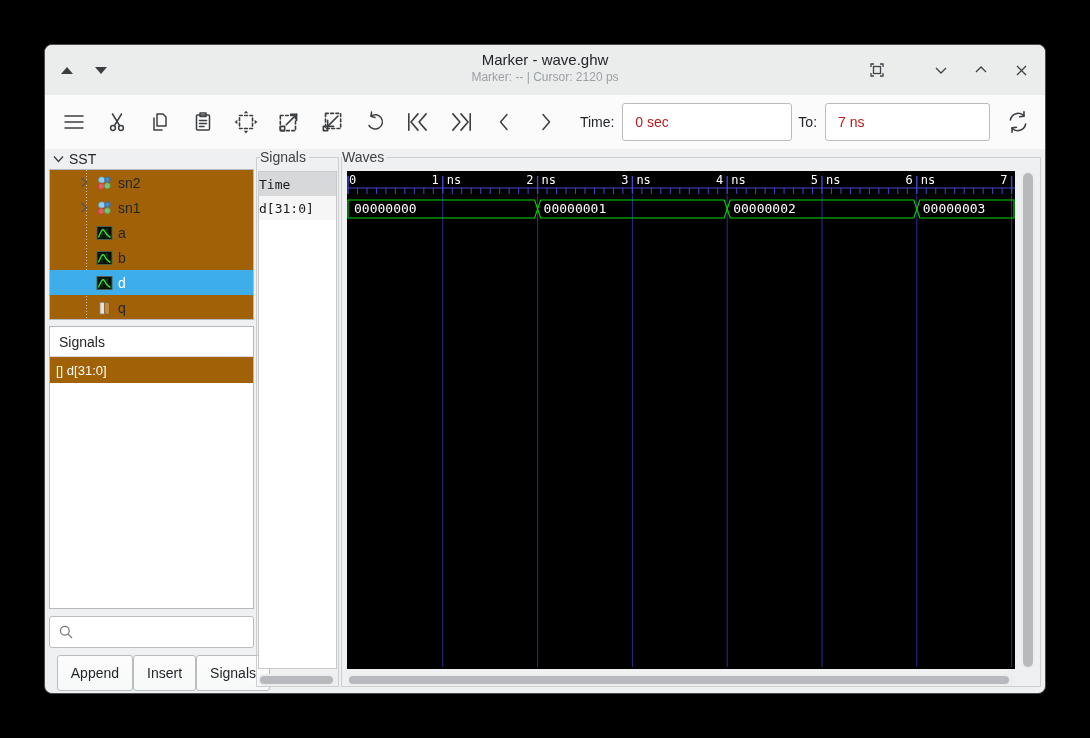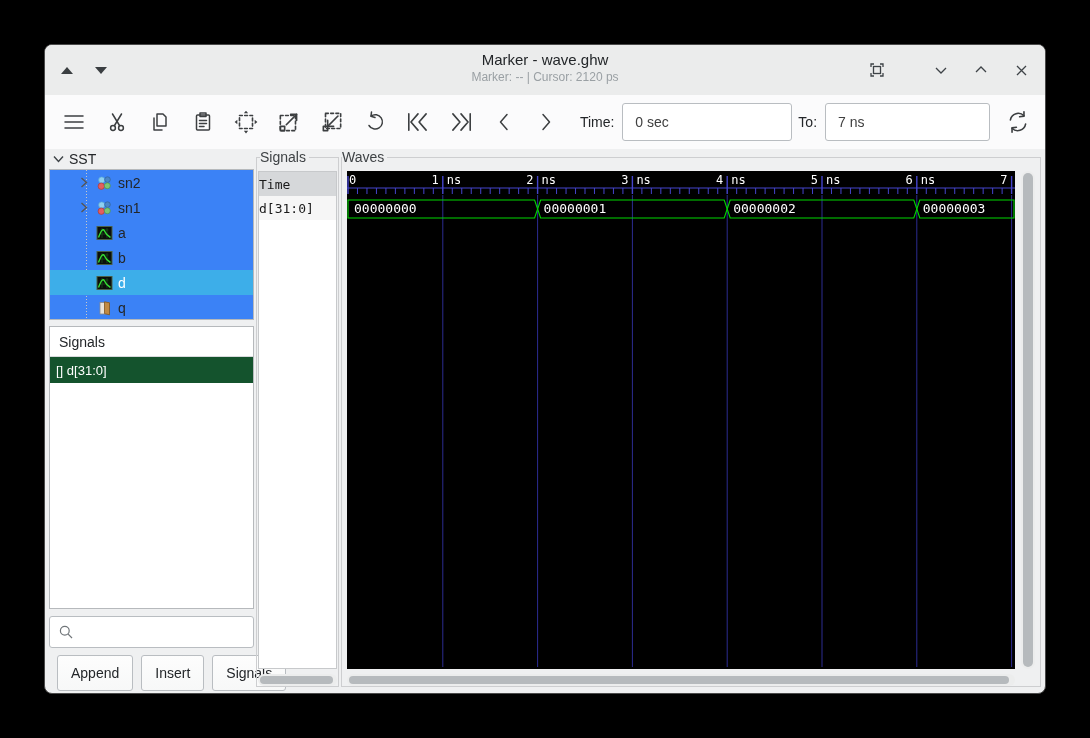--- a/index.html
+++ b/index.html
@@ -21,47 +21,47 @@
   .tb-btn svg { stroke:#3e4347; fill:none; stroke-width:1.3; }
   .tb-keepabove { margin-right:24px; }
 
   
   .toolbar { position:absolute; left:0; top:50px; width:100%; height:54px; background:#fbfbfc;
              display:flex; align-items:center; padding-left:14px; }
   .tool-btn { width:32px; height:36px; margin-right:12px; display:flex; align-items:center; justify-content:center; border-radius:3px; }
   .tool-btn svg { stroke:#3c3f41; fill:none; stroke-width:1.5; stroke-linecap:round; stroke-linejoin:round; }
   .tool-label { font-size:14px; color:#232629; margin:0 8px 0 6px; }
   .tool-input { width:170px; height:38px; border:1px solid #b9bdc1; border-radius:3px; background:#fff;
-                font-size:14px; color:#404040; padding:0 12px; outline:none; font-family:"Liberation Sans",sans-serif; }
+                font-size:14px; color:#b91c1c; padding:0 12px; outline:none; font-family:"Liberation Sans",sans-serif; }
   .tool-input.to { width:165px; }
 
   
   .sst-header { position:absolute; left:8px; top:106px; display:flex; align-items:center; gap:5px;
                 font-size:14px; color:#232629; }
   .sst-header svg { stroke:#3e4347; fill:none; stroke-width:1.4; }
-  .treebox { position:absolute; left:4px; top:124px; width:205px; height:151px; background:#3b82f6;
+  .treebox { position:absolute; left:4px; top:124px; width:205px; height:151px; background:#a16207;
              border:1px solid #b6b9bc; overflow:hidden; }
   .treebox::before { content:""; position:absolute; left:36px; top:0; bottom:0; width:1px;
              background:repeating-linear-gradient(to bottom,#c9c9c9 0 1px,transparent 1px 3px); }
   .tree-row { position:relative; height:25px; display:flex; align-items:center; font-size:14px; color:#232629; }
   .tree-row.sel { background:#3daee9; color:#fff; }
   .tree-expander { width:14px; margin-left:30px; display:flex; align-items:center; }
   .tree-expander svg { stroke:#555; fill:none; stroke-width:1.4; }
   .tree-noexp { width:14px; margin-left:30px; }
   .tree-icon { width:17px; height:16px; margin:0 5px 0 2px; flex:0 0 auto; }
   .listbox { position:absolute; left:4px; top:281px; width:205px; height:283px; background:#fff; border:1px solid #b6b9bc; }
   .listbox-header { height:30px; display:flex; align-items:center; padding-left:9px; font-size:14px;
                     color:#232629; border-bottom:1px solid #d8dadc; }
   .list-item { height:26px; display:flex; align-items:center; padding-left:6px; font-size:13px; }
-  .list-item.sel { background:#14532d; color:#fff; }
+  .list-item.sel { background:#a16207; color:#fff; }
   .searchbox { position:absolute; left:4px; top:571px; width:205px; height:32px; background:#fff;
                border:1px solid #b9bdc1; border-radius:3px; display:flex; align-items:center; padding-left:8px; }
   .searchbox svg { stroke:#707579; fill:none; stroke-width:1.5; }
   .searchbox input { border:none; outline:none; flex:1; height:100%; font-size:13px; background:transparent; }
-  .btnrow { position:absolute; left:12px; top:610px; width:205px; display:flex; justify-content:flex-start;gap:8px; }
+  .btnrow { position:absolute; left:20px; top:610px; width:205px; display:flex; justify-content:flex-end; }
   .pushbtn { height:36px; background:linear-gradient(#fdfdfd,#f7f8f8); border:1px solid #b9bdc1; border-radius:3px;
              font-size:14px; color:#232629; padding:0 13px; font-family:"Liberation Sans",sans-serif; }
 
   
   .frame-label { position:absolute; top:104px; font-size:14px; color:#3e4245; background:#eff0f1; z-index:3; padding-right:3px; }
   .frame { position:absolute; top:112px; border:1px solid #cdced0; }
   .frame-mid { left:211px; width:83px; height:530px; }
   .frame-waves { left:296px; width:700px; height:530px; }
 
   .midlist { position:absolute; left:213px; top:126px; width:79px; height:498px; background:#fff; border:1px solid #c7c9cb; }

